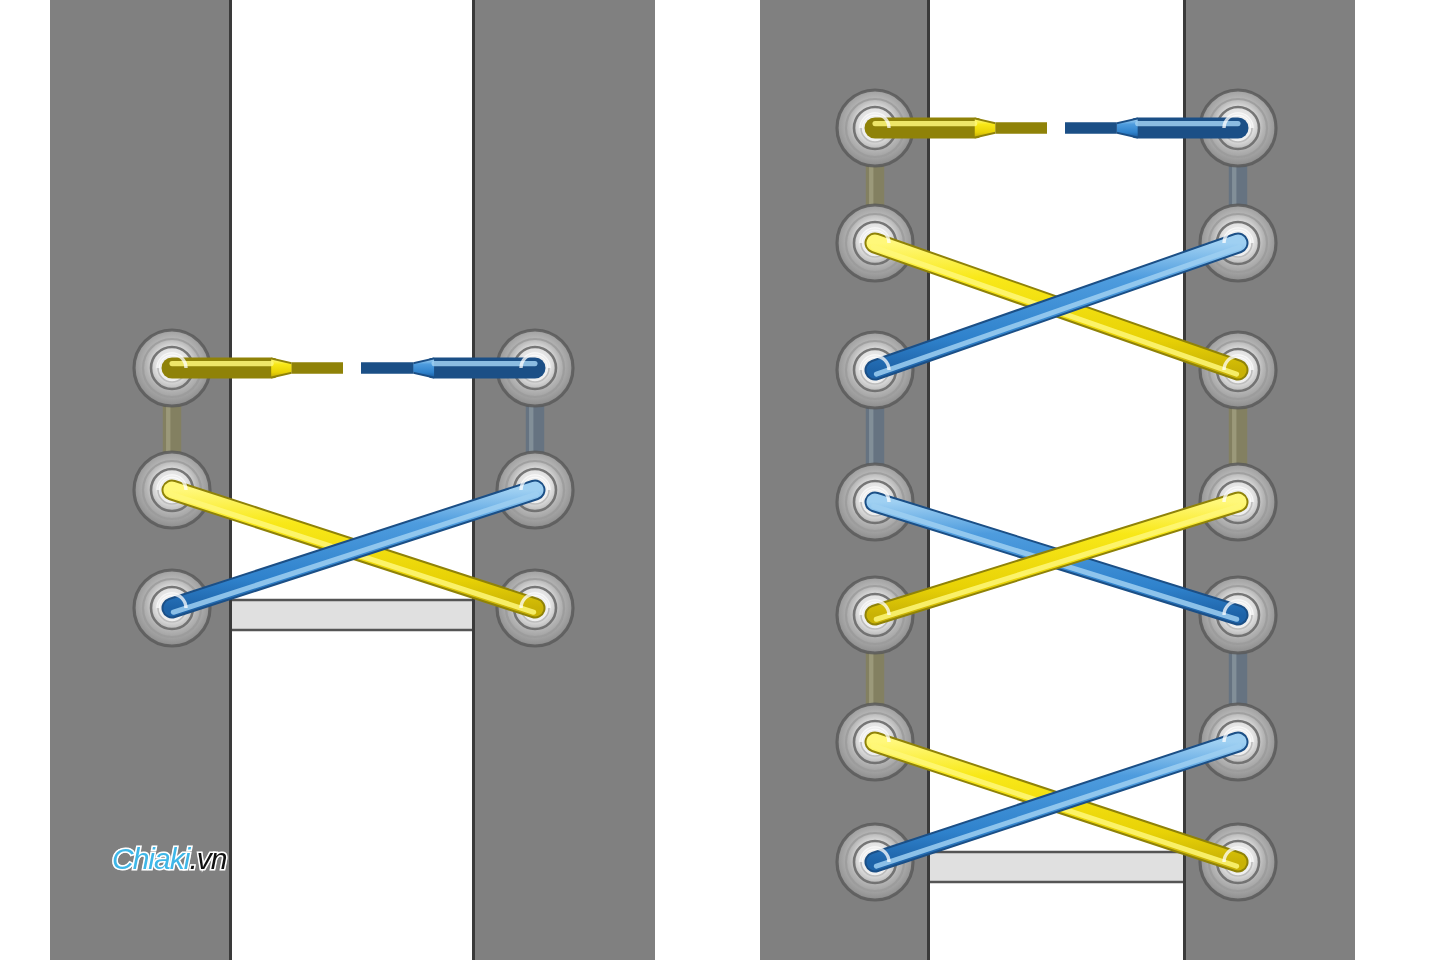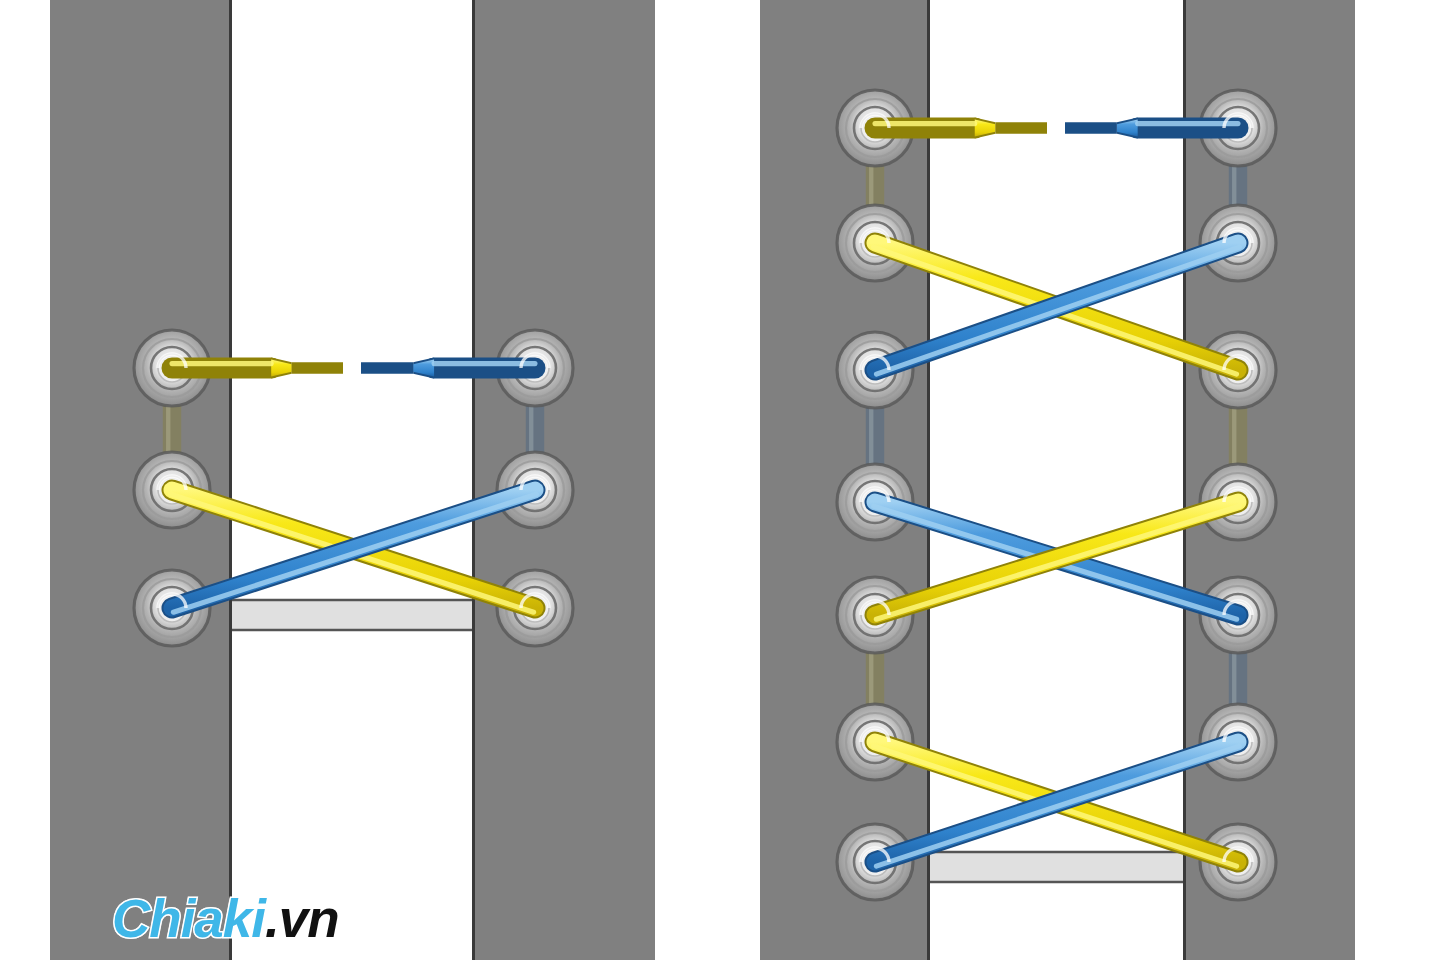--- a/index.html
+++ b/index.html
@@ -2,24 +2,24 @@
 <html><head>
 <meta charset="utf-8">
 <style>
   html,body{margin:0;padding:0;background:#ffffff;}
   body{width:1440px;height:960px;overflow:hidden;
        font-family:"Liberation Sans", sans-serif;}
   #stage{position:relative;width:1440px;height:960px;background:#ffffff;}
   #stage svg{position:absolute;left:0;top:0;display:block;}
   #watermark{
     position:absolute;
-    left:112px; top:892px;
+    left:112px; top:844px;
     font-family:"Liberation Sans", sans-serif;
-    font-size:53px;
-    font-weight:bold;
+    font-size:30px;
+    font-weight:normal;
     font-style:italic;
     letter-spacing:-1px;
     white-space:nowrap;
     line-height:1;
   }
   #watermark .wm-a{
     color:#3FB7E8;
     -webkit-text-stroke:3px #ffffff;
     paint-order:stroke fill;
     text-shadow:

